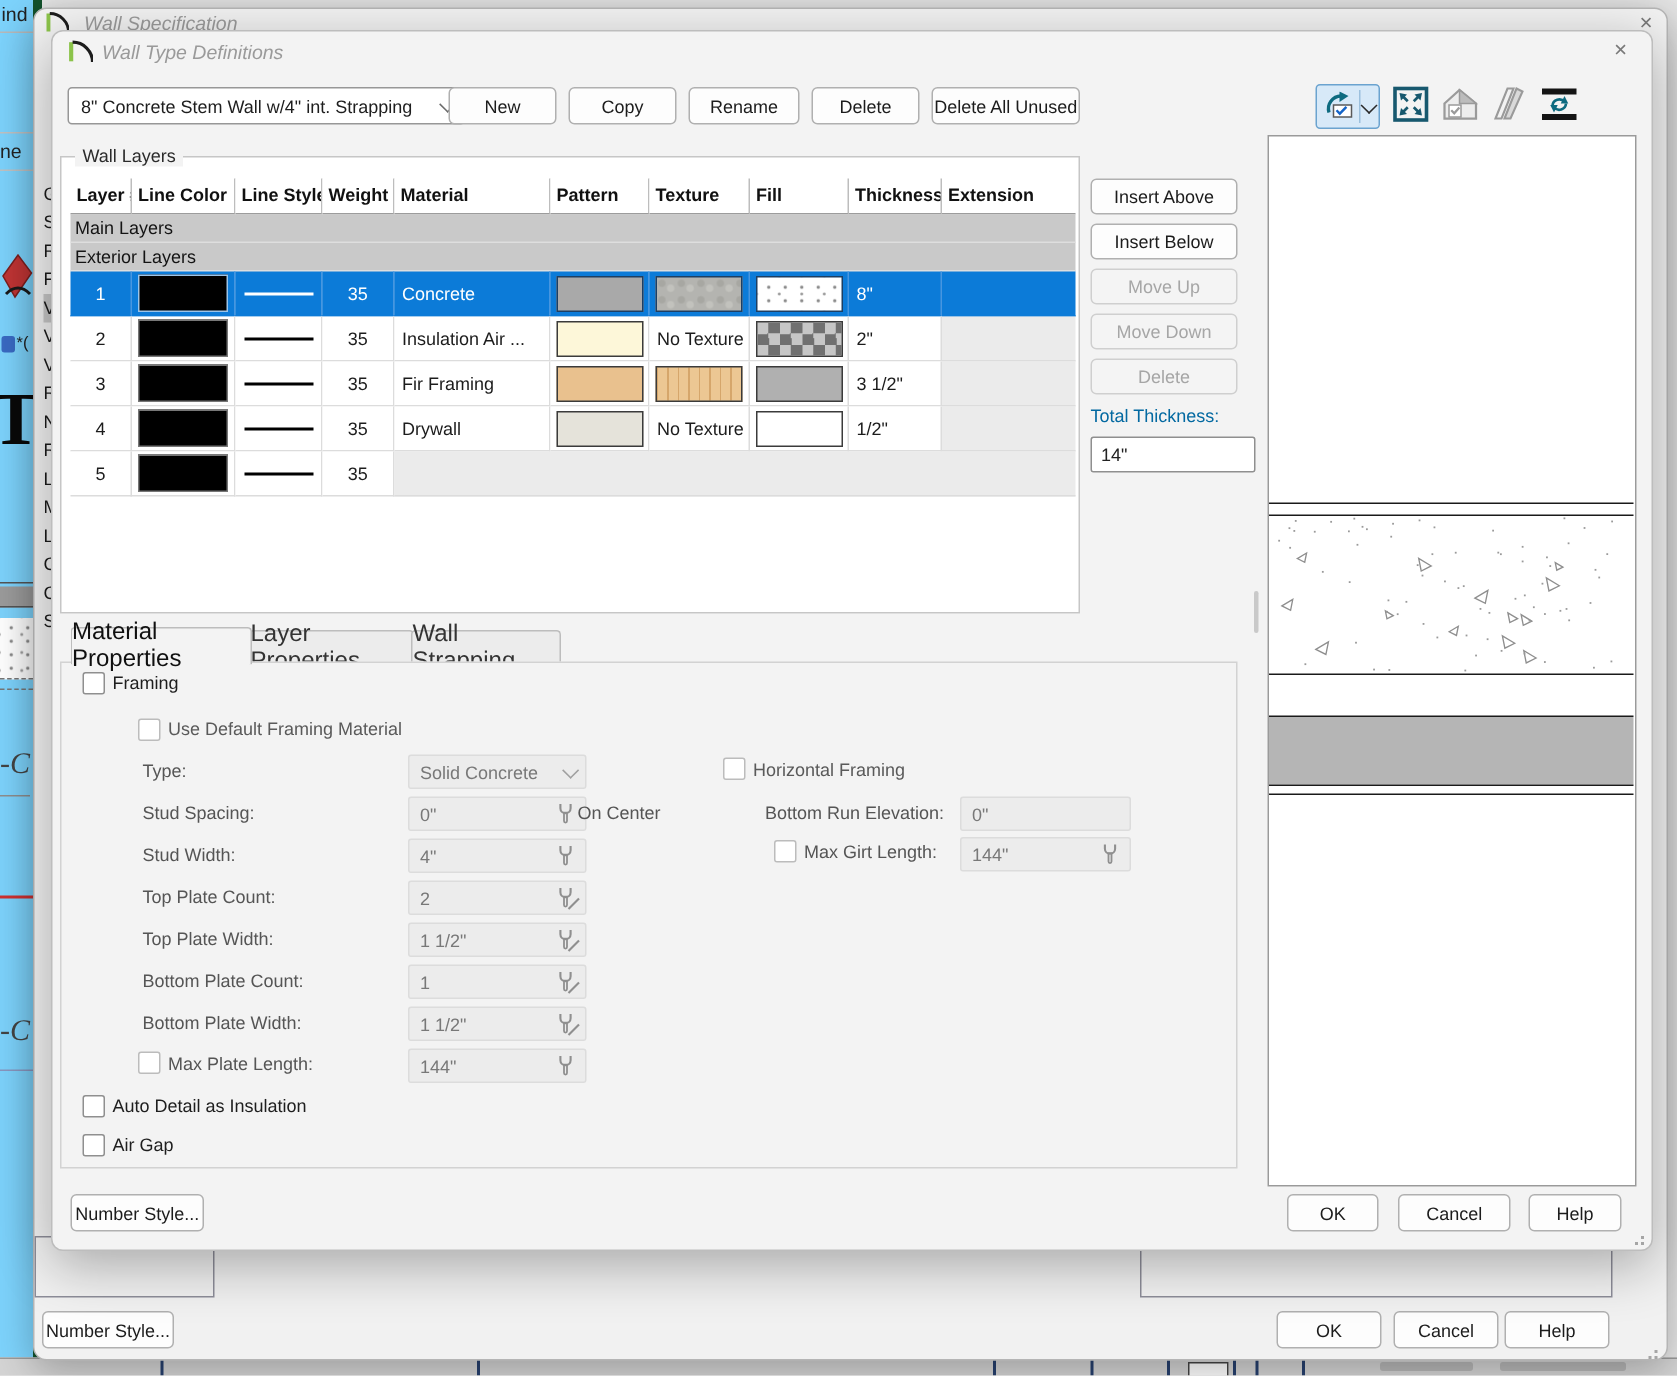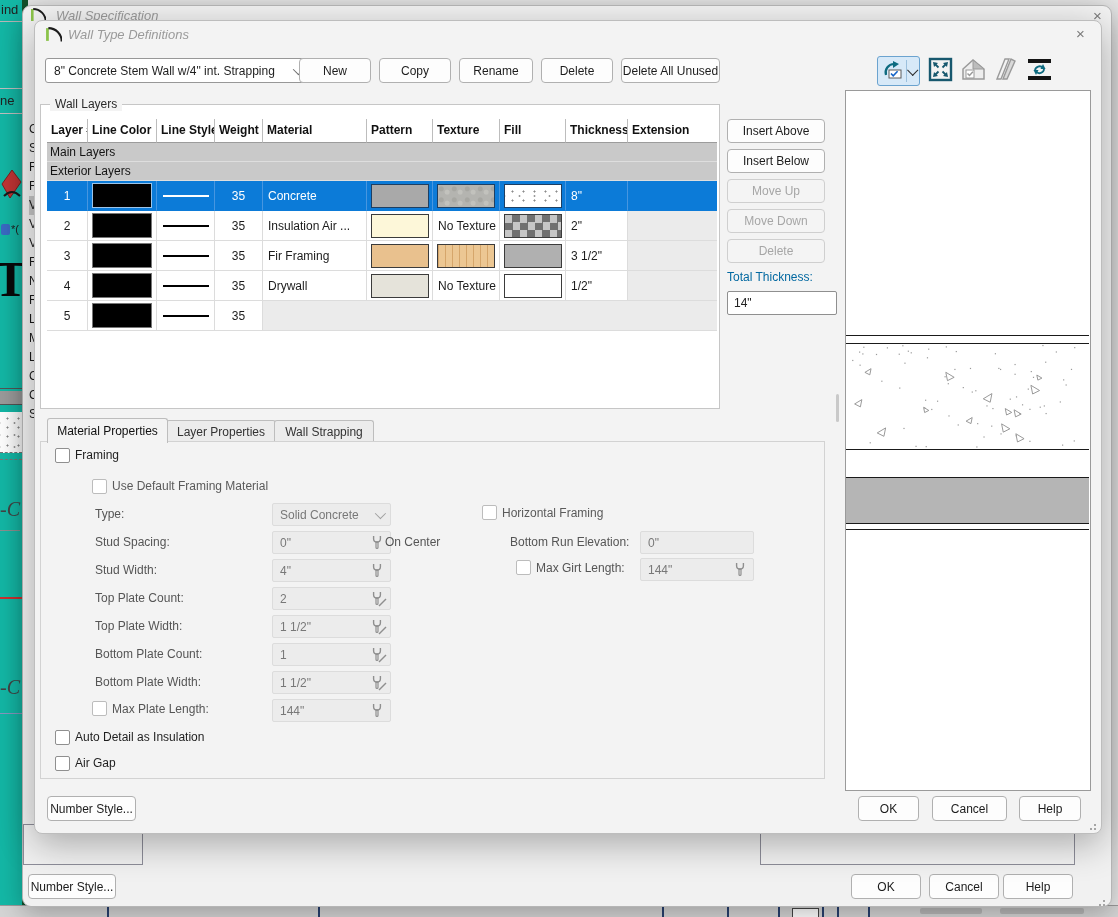--- a/index.html
+++ b/index.html
@@ -2,21 +2,21 @@
 <html><head>
 <meta charset="utf-8">
 <style>
   html,body{margin:0;padding:0;background:#dcdcdc;}
   .screen{position:relative;width:1118px;height:917px;overflow:hidden;
     font-family:"Liberation Sans","DejaVu Sans",sans-serif;font-size:12px;color:#2b2b2b;
     background:#e6e6e6;}
   .a{position:absolute;}
 
   
-  .left-strip{left:0;top:0;width:22px;height:905px;background:#14b8a6;border-right:6px solid #14532d;}
+  .left-strip{left:0;top:0;width:22px;height:905px;background:#7dd3fc;border-right:6px solid #14532d;}
   .frag{position:absolute;color:#222;}
   .big-t{font-family:"Liberation Serif","DejaVu Serif",serif;font-size:50px;font-weight:bold;color:#0a0a0a;}
   .dim-c{font-family:"Liberation Serif","DejaVu Serif",serif;font-style:italic;font-size:20px;color:#444;}
   .bottom-strip{left:0;top:905px;width:1118px;height:12px;background:#d4d4d4;border-top:1px solid #9a9a9a;}
   .vbar{position:absolute;top:1px;width:2px;height:11px;background:#27406e;}
   .smudge{position:absolute;top:2px;height:6px;background:#9f9f9f;opacity:.55;border-radius:2px;}
 
   
   .bg-dialog{left:22px;top:5px;width:1088px;height:900px;background:#f1f1f1;
     border:1px solid #b5b5b5;border-radius:9px;box-shadow:0 6px 26px rgba(0,0,0,.28);}
@@ -70,21 +70,21 @@
      radial-gradient(circle at 25% 35%, #a7a7a2 0 2px, transparent 3px),
      radial-gradient(circle at 70% 65%, #c2c2bd 0 2px, transparent 3px);background-size:13px 11px;}
   .tex-wood{background:#ecc793;background-image:repeating-linear-gradient(90deg, rgba(186,126,58,.45) 0 1px, transparent 1px 7px);}
   .fill-speckle{background:#fff;background-image:
      radial-gradient(circle, #8a8a8a 0 .7px, transparent 1.4px),
      radial-gradient(circle, #9a9a9a 0 .6px, transparent 1.3px);
      background-size:11px 9px, 15px 12px;background-position:2px 2px, 7px 5px;}
   .fill-checker{background:conic-gradient(#707070 0 25%, #c6c6c6 0 50%, #707070 0 75%, #c6c6c6 0);background-size:15px 15px;}
 
   
-  .tab{position:absolute;display:flex;align-items:center;justify-content:center;font-size:12px;
+  .tab{position:absolute;display:flex;align-items:center;justify-content:center;font-size:16px;
     border:1px solid #bdbdbd;border-bottom:none;border-radius:3px 3px 0 0;background:#ececec;color:#333;}
   .tab.active{background:#f3f3f3;color:#101010;z-index:3;}
   .tab-panel{left:40px;top:441px;width:783px;height:336px;border:1px solid #d2d2d2;background:#f3f3f3;}
 
   
   .preview{left:845px;top:90px;width:244px;height:699px;background:#fff;border:1px solid #9a9a9a;}
   .pline{position:absolute;left:846px;width:243px;height:1px;background:#1a1a1a;}
   .pgray{position:absolute;left:846px;width:243px;background:#b5b5b5;}
 
   .toolbtn{position:absolute;display:flex;align-items:center;justify-content:center;}

